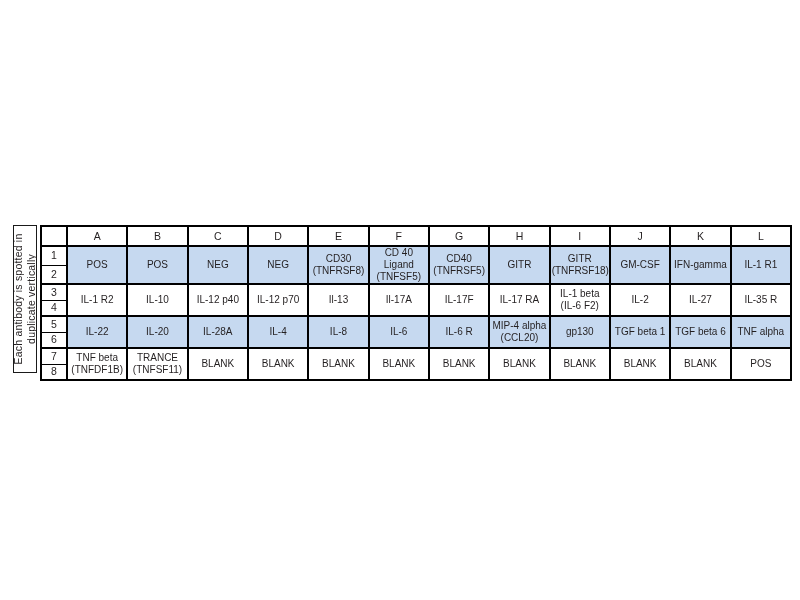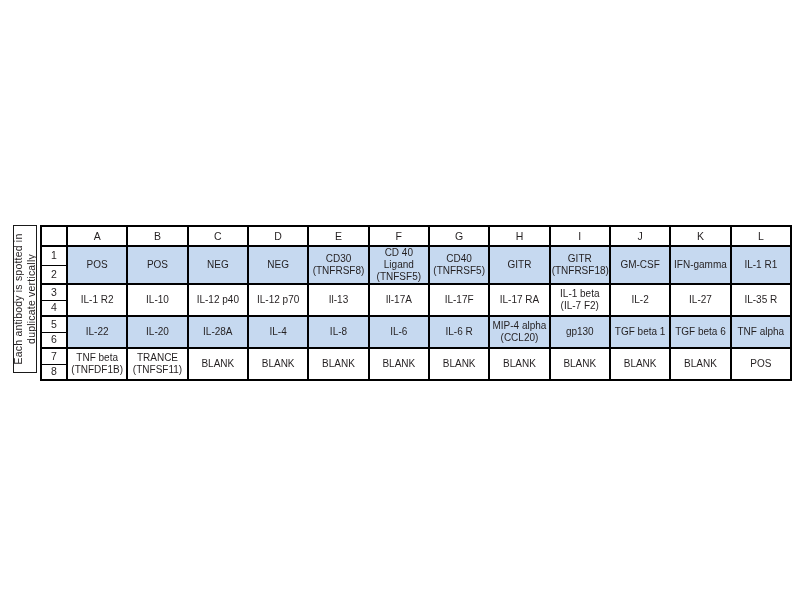--- a/index.html
+++ b/index.html
@@ -147,21 +147,21 @@
       <td class="num num-top">3</td>
       <td rowspan="2">IL-1 R2</td>
       <td rowspan="2">IL-10</td>
       <td rowspan="2">IL-12 p40</td>
       <td rowspan="2">IL-12 p70</td>
       <td rowspan="2">Il-13</td>
       <td rowspan="2">Il-17A</td>
       <td rowspan="2">IL-17F</td>
       <td rowspan="2">IL-17 RA</td>
       <td rowspan="2">IL-1 beta
-(IL-7 F2)</td>
+(IL-6 F2)</td>
       <td rowspan="2">IL-2</td>
       <td rowspan="2">IL-27</td>
       <td rowspan="2">IL-35 R</td>
     </tr>
     <tr class="sub-row">
       <td class="num num-bot">4</td>
     </tr>
 
     <tr class="sub-row">
       <td class="num num-top">5</td>

